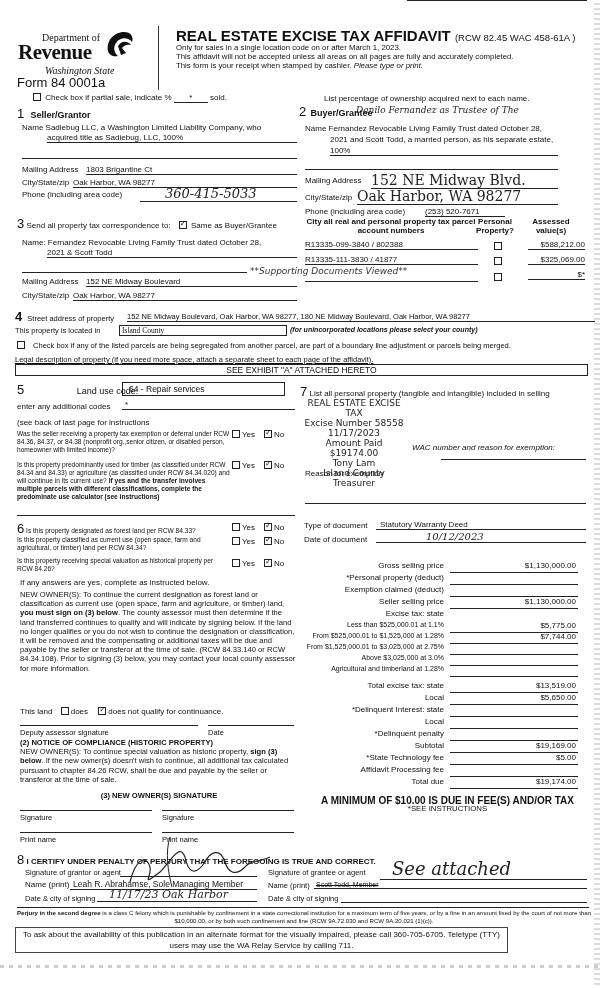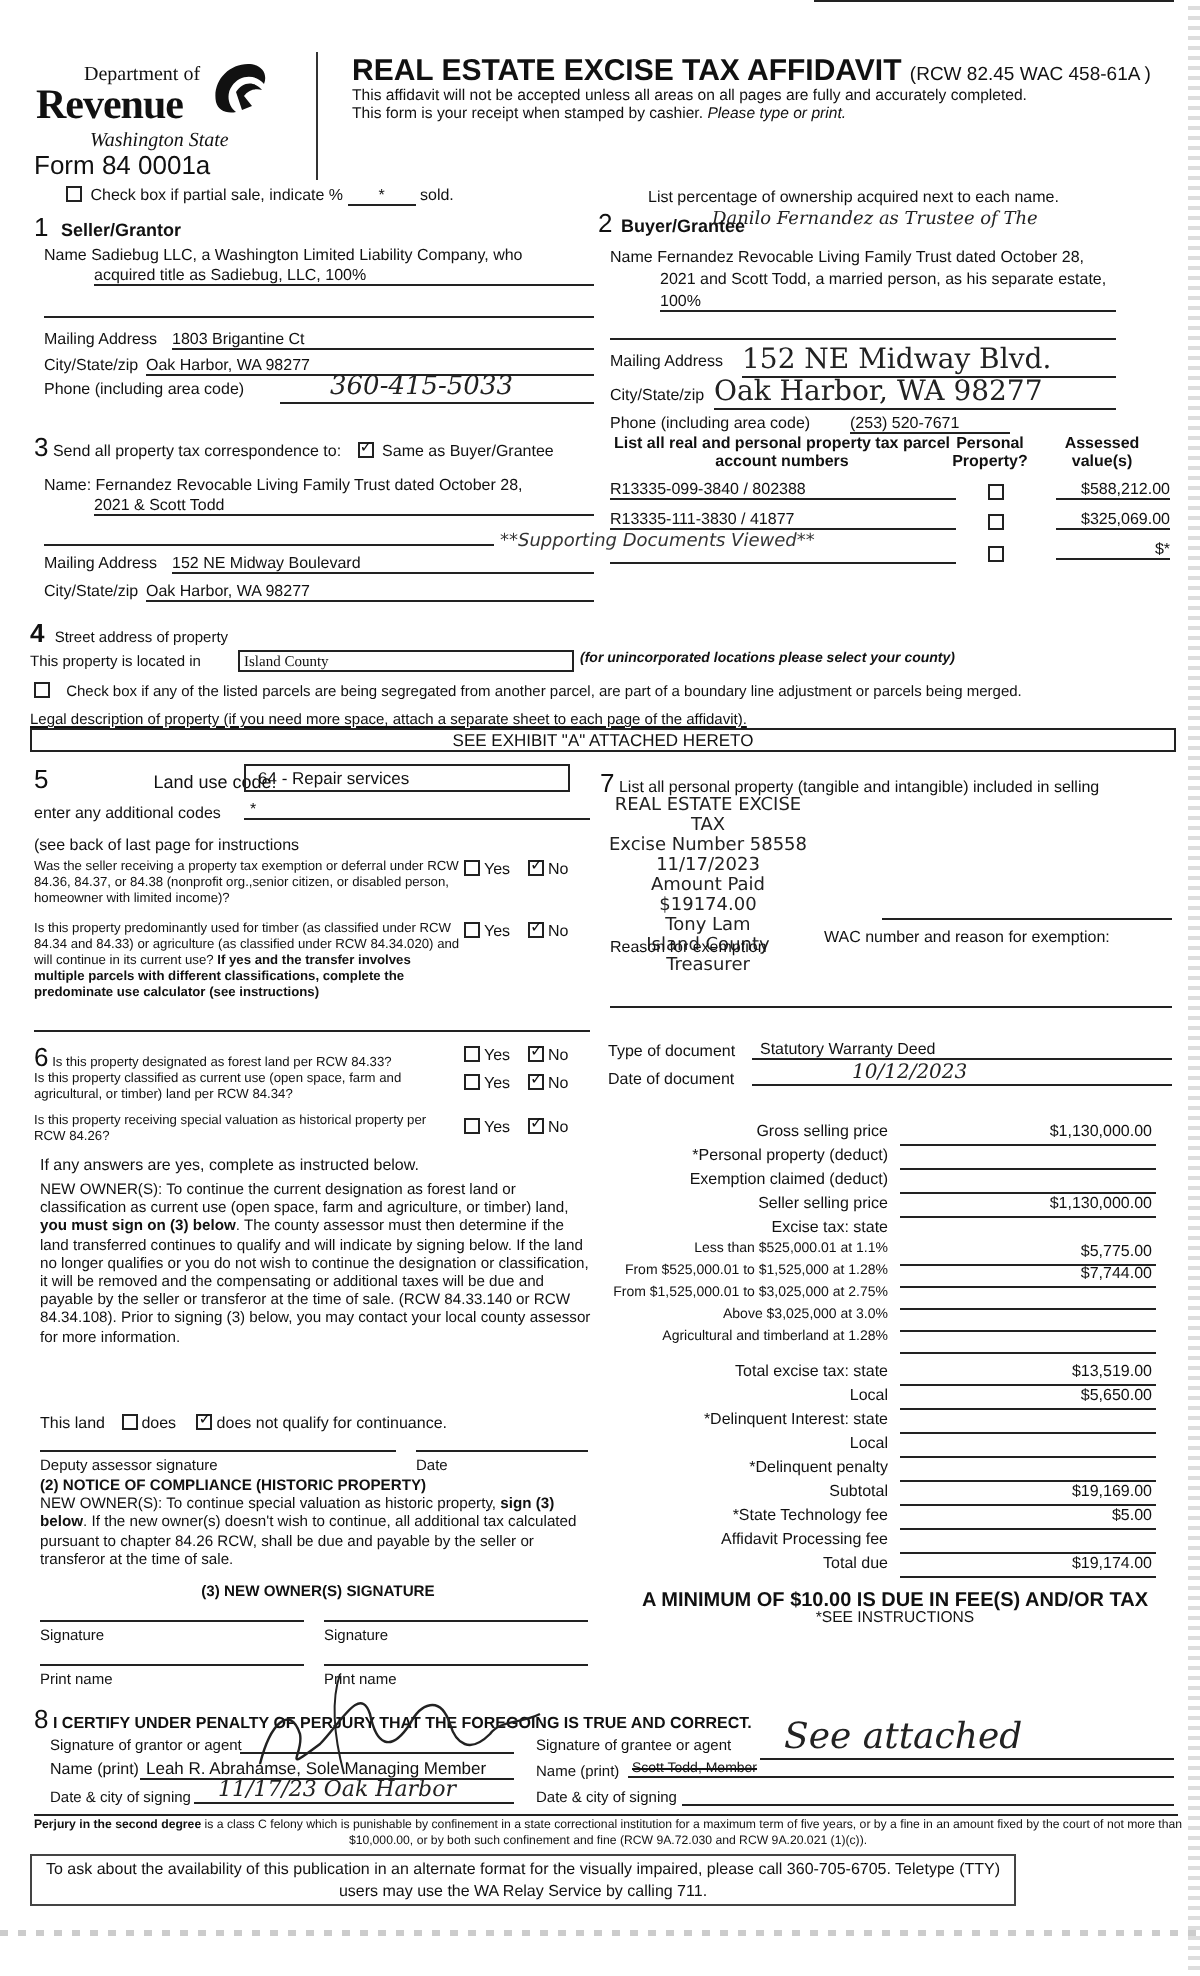--- a/index.html
+++ b/index.html
@@ -37,20 +37,21 @@
   </svg>
 </div>
 <div class="abs" style="left:17px;top:75px;font-size:13px;">Form 84 0001a</div>
 <div class="abs" style="left:158px;top:26px;width:1px;height:64px;background:#333;"></div>
 
 <div class="abs b" style="left:176px;top:27px;font-size:15px;white-space:nowrap;">
   <span>REAL ESTATE EXCISE TAX AFFIDAVIT</span>
   <span style="font-size:9.5px;font-weight:normal;">(RCW 82.45 WAC 458-61A )</span>
 </div>
 <div class="abs" style="left:176px;top:43px;font-size:7.8px;line-height:9px;white-space:nowrap;">
+  <div>Only for sales in a single location code on or after March 1, 2023.</div>
   <div>This affidavit will not be accepted unless all areas on all pages are fully and accurately completed.</div>
   <div><span>This form is your receipt when stamped by cashier.</span> <span class="i">Please type or print.</span></div>
 </div>
 
 <div class="abs" style="left:33px;top:93px;font-size:8px;white-space:nowrap;">
   <span class="cb"></span>
   <span>Check box if partial sale, indicate %</span>
   <span class="ul" style="display:inline-block;width:34px;text-align:center;">*</span>
   <span>sold.</span>
 </div>
@@ -119,21 +120,21 @@
 </div>
 <div class="abs" style="left:305px;top:190px;width:253px;font-size:8px;">
   <span style="position:relative;top:3px;">City/State/zip</span>
   <span class="ul abs hw" style="left:52px;width:201px;top:-2px;font-size:14px;font-style:normal;">Oak Harbor, WA 98277</span>
 </div>
 <div class="abs" style="left:305px;top:207px;width:253px;font-size:8px;">
   <span>Phone (including area code)</span>
   <span class="ul abs" style="left:120px;width:80px;">(253) 520-7671</span>
 </div>
 
-<div class="abs b c" style="left:306px;top:217px;width:170px;font-size:8px;line-height:9px;">List all real and personal property tax parcel account numbers</div>
+<div class="abs b c" style="left:306px;top:217px;width:170px;font-size:8px;line-height:9px;">City all real and personal property tax parcel account numbers</div>
 <div class="abs b c" style="left:470px;top:217px;width:50px;font-size:8px;line-height:9px;">Personal Property?</div>
 <div class="abs b c" style="left:522px;top:217px;width:58px;font-size:8px;line-height:9px;">Assessed value(s)</div>
 
 <div class="abs" style="left:305px;top:240px;width:280px;height:12px;">
   <span class="abs ul" style="left:0;width:173px;font-size:8px;">R13335-099-3840  / 802388</span>
   <span class="abs cb" style="left:189px;top:2px;"></span>
   <span class="abs ul r" style="left:223px;width:57px;font-size:8px;">$588,212.00</span>
 </div>
 <div class="abs" style="left:305px;top:255px;width:280px;height:12px;">
   <span class="abs ul" style="left:0;width:173px;font-size:8px;">R13335-111-3830  / 41877</span>
@@ -142,20 +143,21 @@
 </div>
 <div class="abs" style="left:305px;top:270px;width:280px;height:12px;">
   <span class="abs ul" style="left:0;width:173px;height:12px;font-size:8px;"></span>
   <span class="abs cb" style="left:189px;top:3px;"></span>
   <span class="abs ul r" style="left:223px;width:57px;font-size:8px;">$*</span>
 </div>
 
 <div class="abs" style="left:15px;top:309px;width:580px;font-size:7.5px;white-space:nowrap;">
   <span class="num b">4</span>
   <span style="margin-left:3px;">Street address of property</span>
+  <span class="ul abs" style="left:112px;top:3px;width:468px;font-size:7.5px;">152 NE Midway Boulevard, Oak Harbor, WA 98277, 180 NE Midway Boulevard, Oak Harbor, WA 98277</span>
 </div>
 <div class="abs" style="left:15px;top:326px;font-size:7.5px;">This property is located in</div>
 <div class="abs" style="left:119px;top:325px;width:168px;height:11px;border:1px solid #222;font-family:'Liberation Serif',serif;font-size:7.5px;padding-left:2px;line-height:10px;">Island County</div>
 <div class="abs b i" style="left:290px;top:326px;font-size:7px;white-space:nowrap;">(for unincorporated locations please select your county)</div>
 <div class="abs" style="left:17px;top:341px;font-size:7.5px;white-space:nowrap;">
   <span class="cb" style="margin-right:6px;"></span>
   <span>Check box if any of the listed parcels are being segregated from another parcel, are part of a boundary line adjustment or parcels being merged.</span>
 </div>
 <div class="abs" style="left:15px;top:355px;font-size:7.5px;white-space:nowrap;text-decoration:underline;">Legal description of property (if you need more space, attach a separate sheet to each page of the affidavit).</div>
 <div class="abs c" style="left:15px;top:364px;width:573px;height:12px;border:1px solid #222;font-size:8.5px;line-height:10px;">SEE EXHIBIT "A" ATTACHED HERETO</div>
@@ -220,21 +222,21 @@
 <div class="abs" style="left:300px;top:384px;font-size:8px;white-space:nowrap;"><span class="num">7</span> <span>List all personal property (tangible and intangible) included in selling</span></div>
 <div class="abs stamp c" style="left:304px;top:398px;width:100px;">
   <div>REAL ESTATE EXCISE TAX</div>
   <div>Excise Number 58558</div>
   <div>11/17/2023</div>
   <div>Amount Paid $19174.00</div>
   <div>Tony Lam</div>
   <div>Island County Treasurer</div>
 </div>
 <div class="abs ul" style="left:407px;top:435px: width:180px;width:180px;height:1px;"></div>
-<div class="abs" style="left:412px;top:464px;font-size:8px;white-space:nowrap;">WAC number and reason for exemption:</div>
+<div class="abs" style="left:412px;top:443px;font-size:8px;white-space:nowrap;font-style:italic;">WAC number and reason for exemption:</div>
 <div class="abs ul" style="left:441px;top:459px;width:145px;height:1px;"></div>
 <div class="abs" style="left:305px;top:469px;font-size:8px;">Reason for exemption</div>
 <div class="abs ul" style="left:305px;top:503px;width:281px;height:1px;"></div>
 
 <div class="abs" style="left:304px;top:521px;font-size:8px;">Type of document</div>
 <div class="abs ul" style="left:376px;top:520px;width:210px;font-size:8px;padding-left:4px;">Statutory Warranty Deed</div>
 <div class="abs" style="left:304px;top:535px;font-size:8px;">Date of document</div>
 <div class="abs ul hw" style="left:376px;top:531px;width:210px;font-size:10px;padding-left:50px;">10/12/2023</div>
 
 <div class="tax-row" style="top:561px;">

